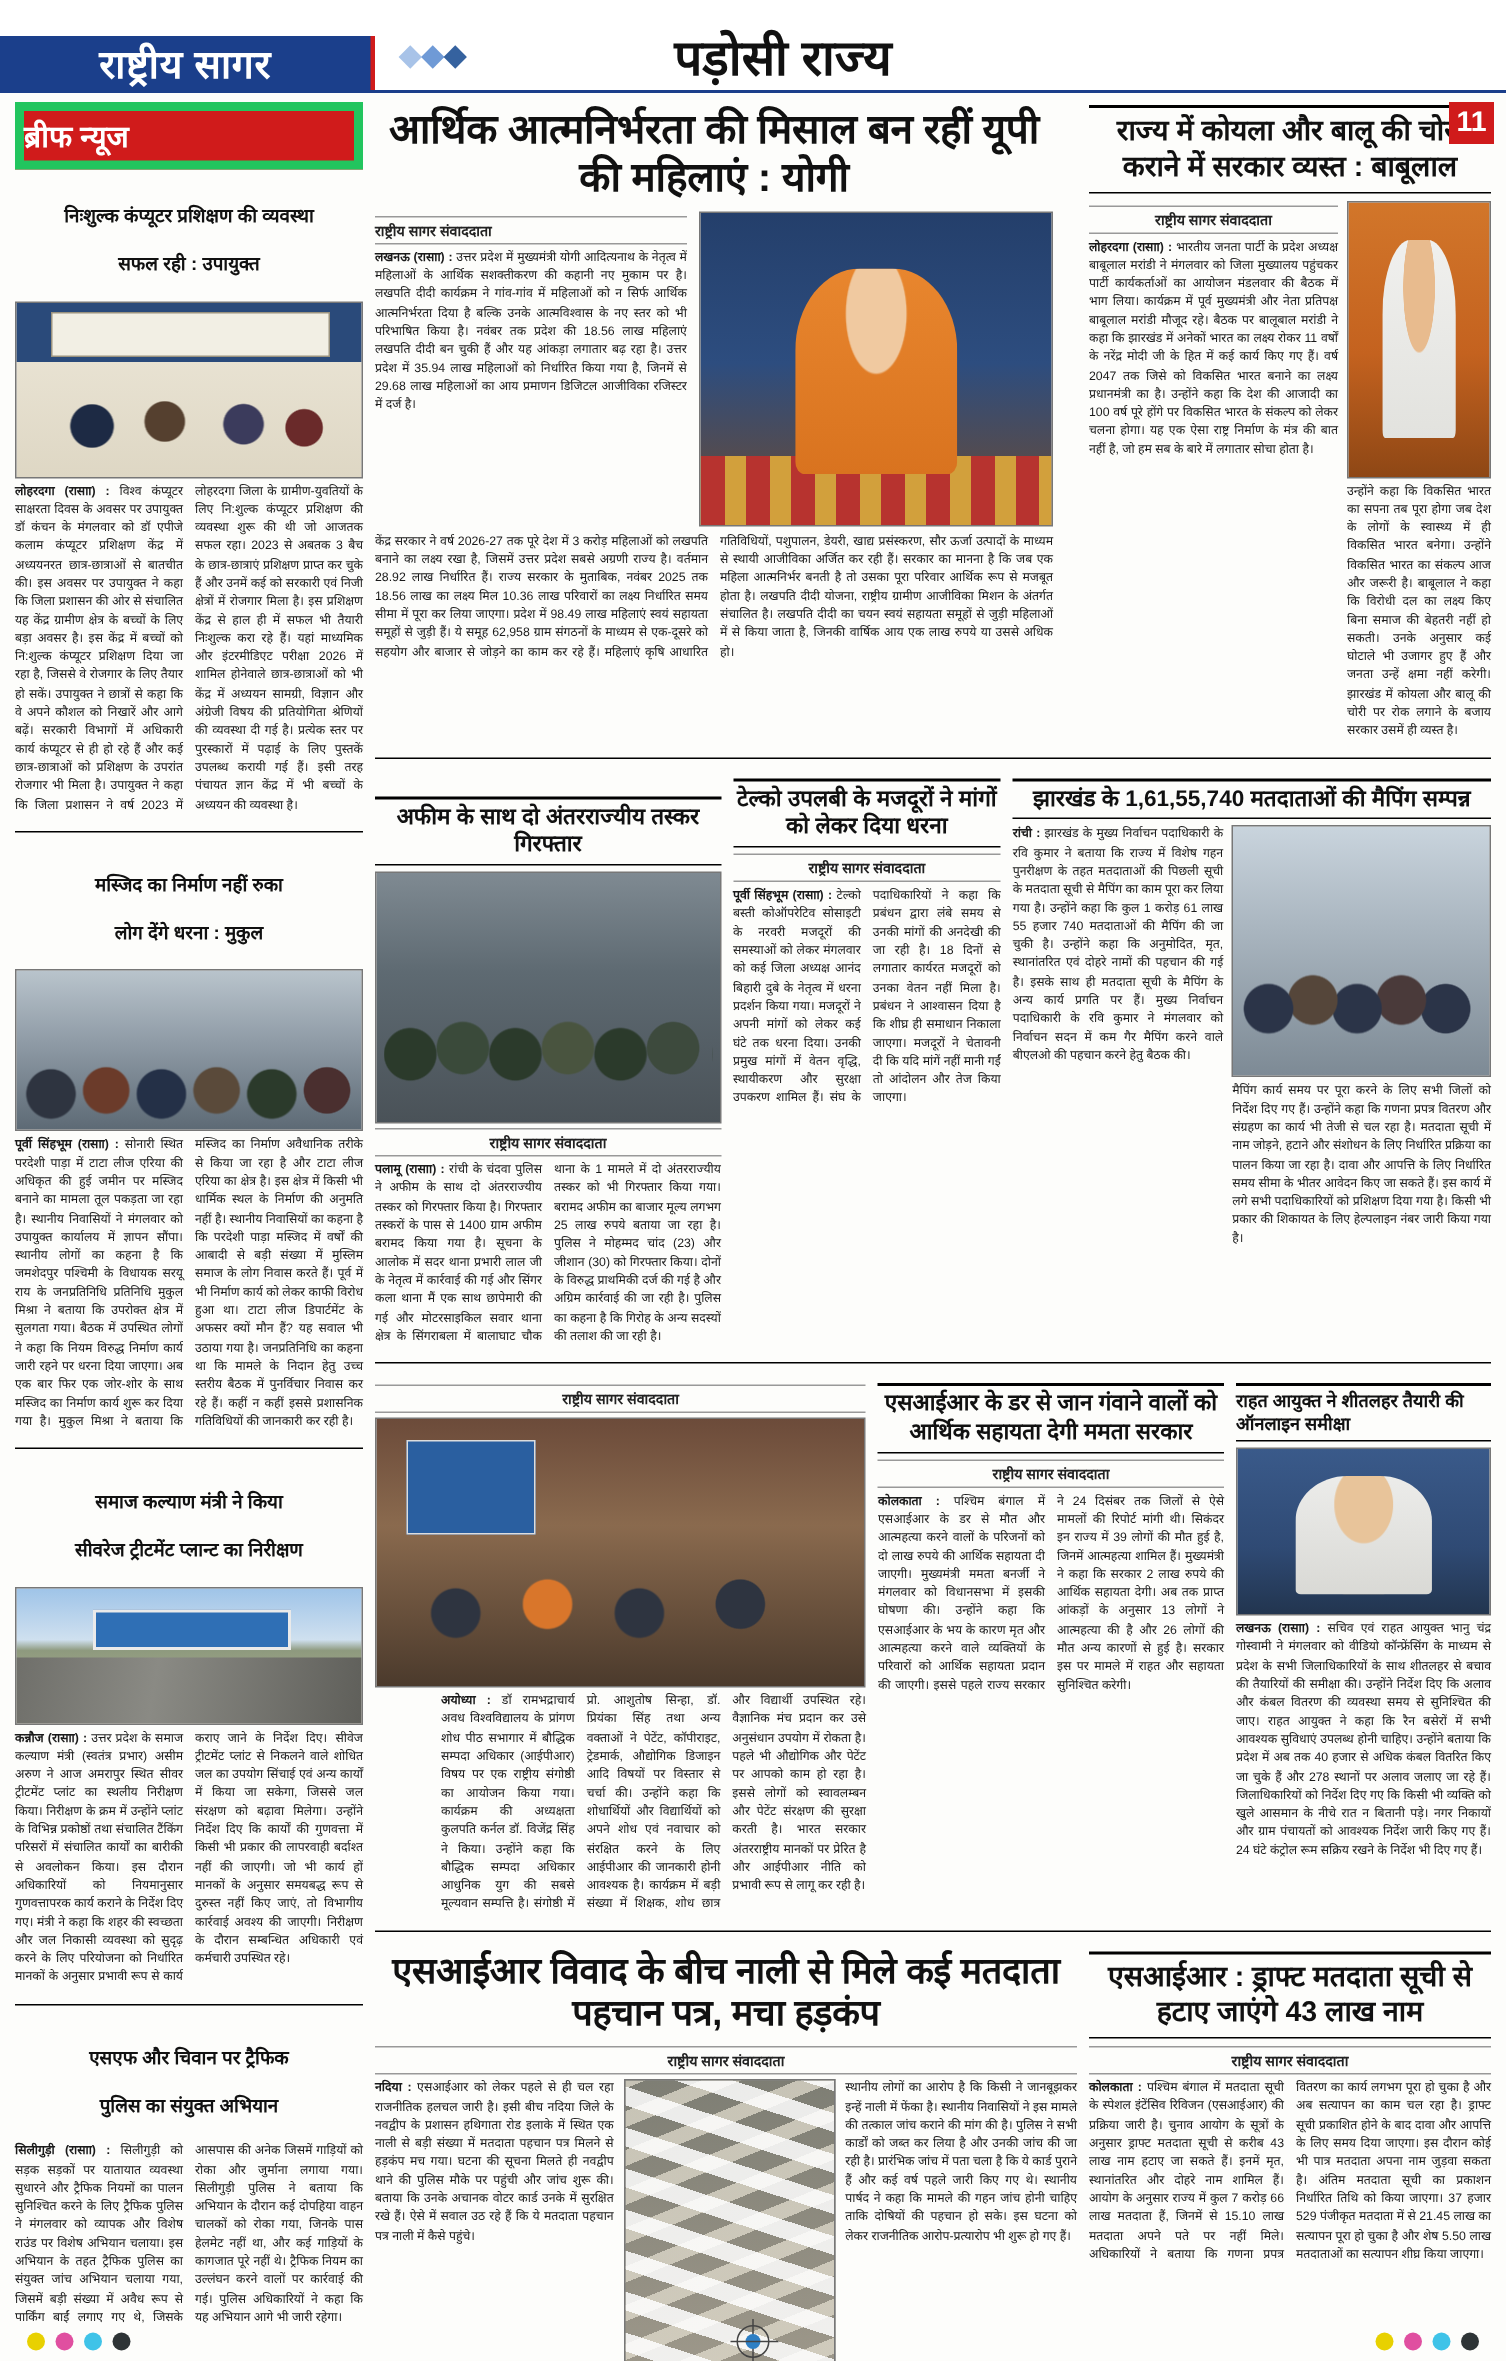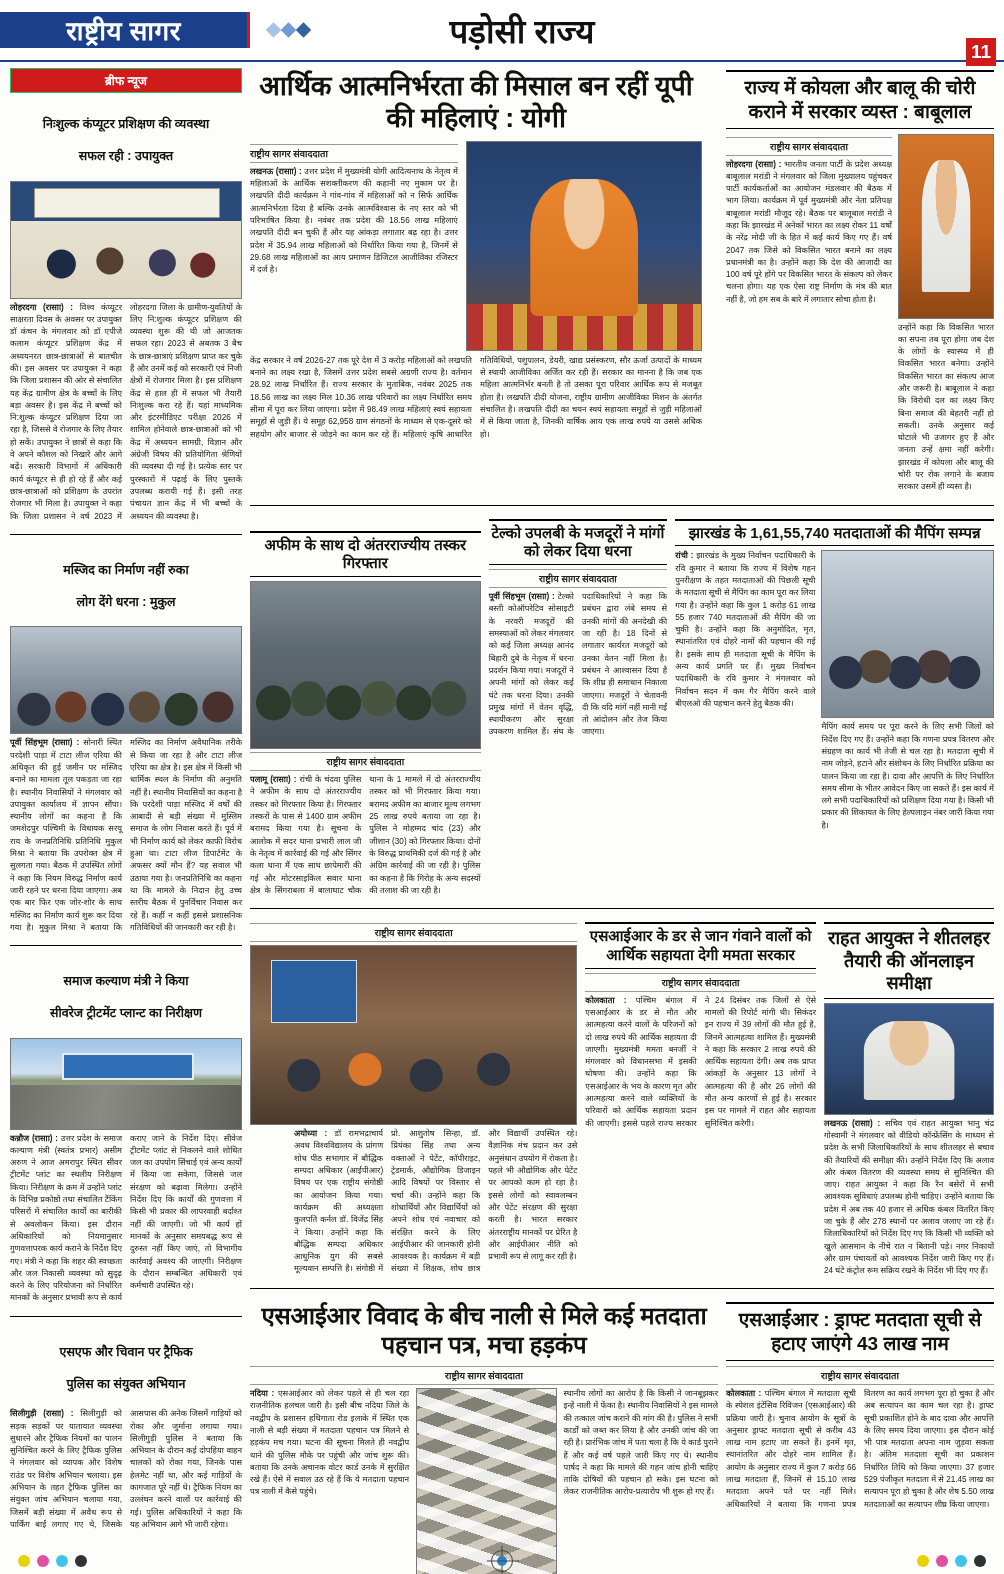--- a/index.html
+++ b/index.html
@@ -14,21 +14,21 @@
   .page {
     position:relative;
     width:1004px; height:1574px;
     background:#fdfdfb;
     padding:0;
   }
 
   
   .masthead {
     height:62px;
-    display:flex; align-items:center;
+    display:flex; align-items:flex-end;
     border-bottom:2px solid #1b3f8b;
     background:#ffffff;
   }
   .mh-left {
     width:250px;
     background:#1b3f8b;
     color:#fff;
     display:flex; align-items:center; justify-content:center;
     font-size:26px; font-weight:bold;
     letter-spacing:.5px;
@@ -70,23 +70,23 @@
     padding:6px 10px 0 10px;
     gap:8px;
     height:1480px;
   }
   .col { display:flex; flex-direction:column; gap:7px; }
   .col-a { width:232px; }
   .col-mid { flex:1; display:flex; flex-direction:column; gap:7px; }
 
   
   .brief-head {
-    background:#d01b1b; color:#fff; text-align:center;
-    font-size:12px; font-weight:bold; padding:3px 0;
-    border:1px solid #22c55e;
+    background:#d01b1b; color:#fff; 
+    font-size:20px; font-weight:bold; padding:3px 0;
+    border:6px solid #22c55e;
     position:relative;
   }
 
   .byline {
     font-size:9.5px; font-weight:bold; color:#222; text-align:center;
     border-top:1px solid #999; border-bottom:1px solid #999;
     padding:2px 0; margin:3px 0;
   }
   .byline-left { text-align:left; }
 
@@ -223,21 +223,21 @@
   }
   h1.med {
     font-size:19px; font-weight:bold; line-height:1.25; text-align:center;
     margin:2px 0 5px 0;
   }
   h1.sm {
     font-size:15px; font-weight:bold; line-height:1.25; text-align:center;
     margin:2px 0 4px 0;
   }
   h1.xsm {
-    font-size:18px; font-weight:bold; line-height:1.25; text-align:center;
+    font-size:12px; font-weight:bold; line-height:1.25; 
     margin:2px 0 4px 0;
   }
   .blk { border-top:2px solid #000; border-bottom:1px solid #000; }
 
   
   .footer-bar {
     position:absolute; left:0; bottom:0; width:1004px; height:26px;
     display:flex; align-items:center; justify-content:space-between;
     padding:0 18px;
   }

